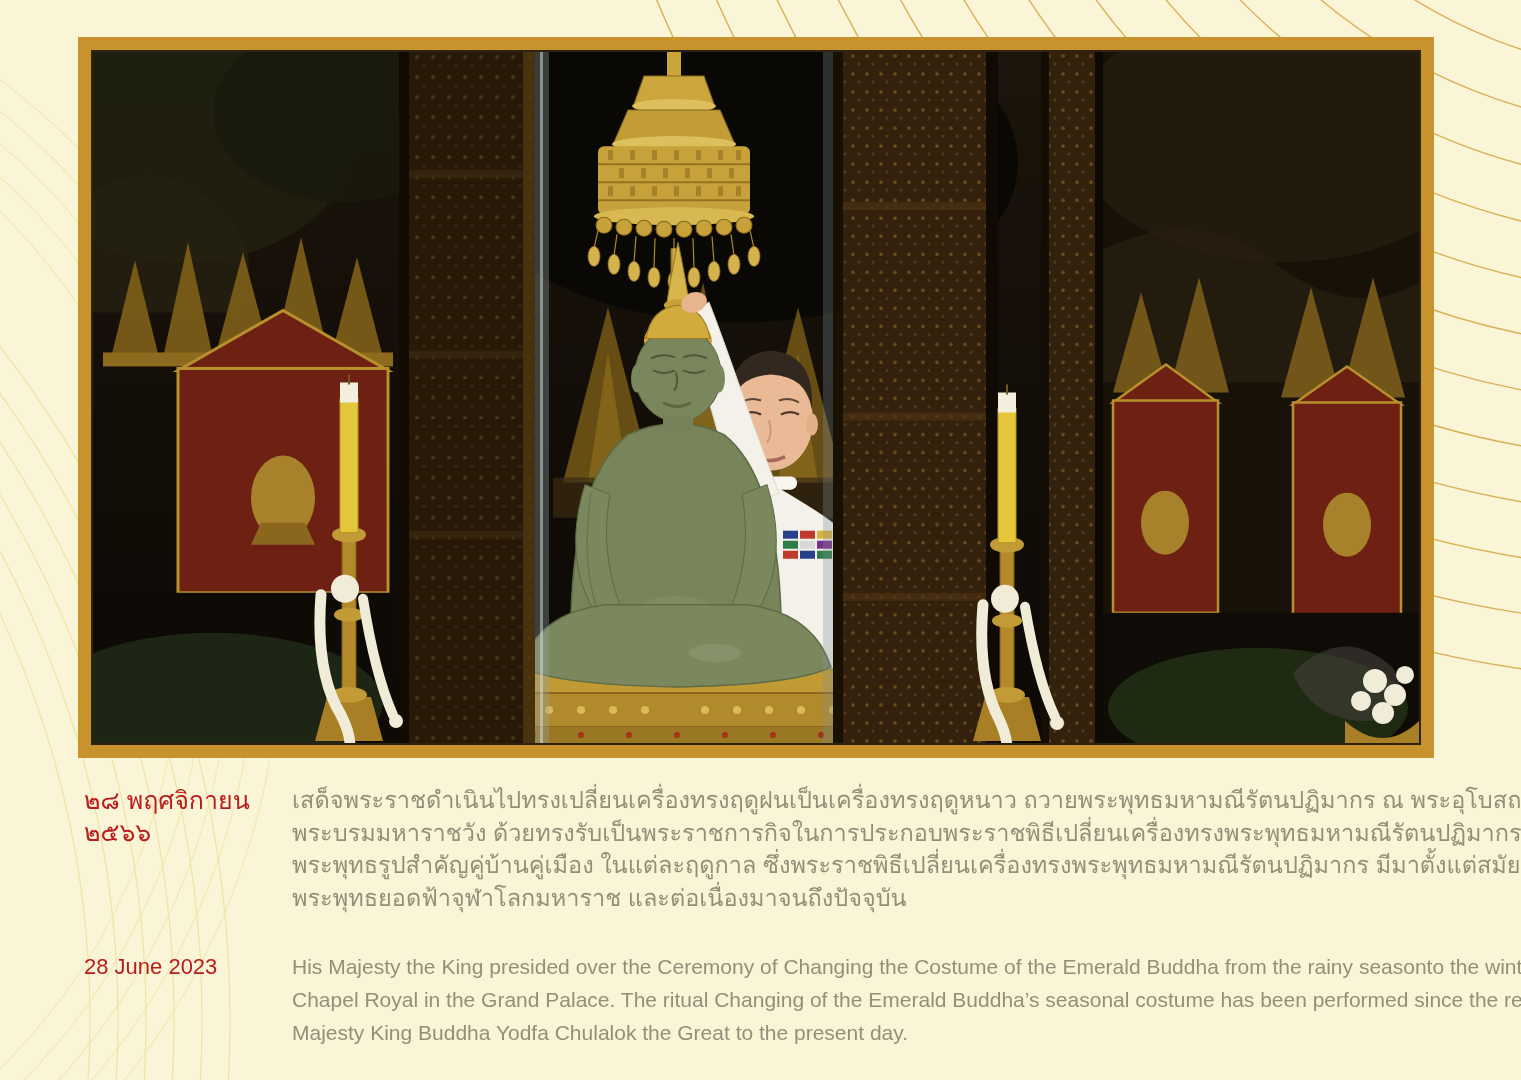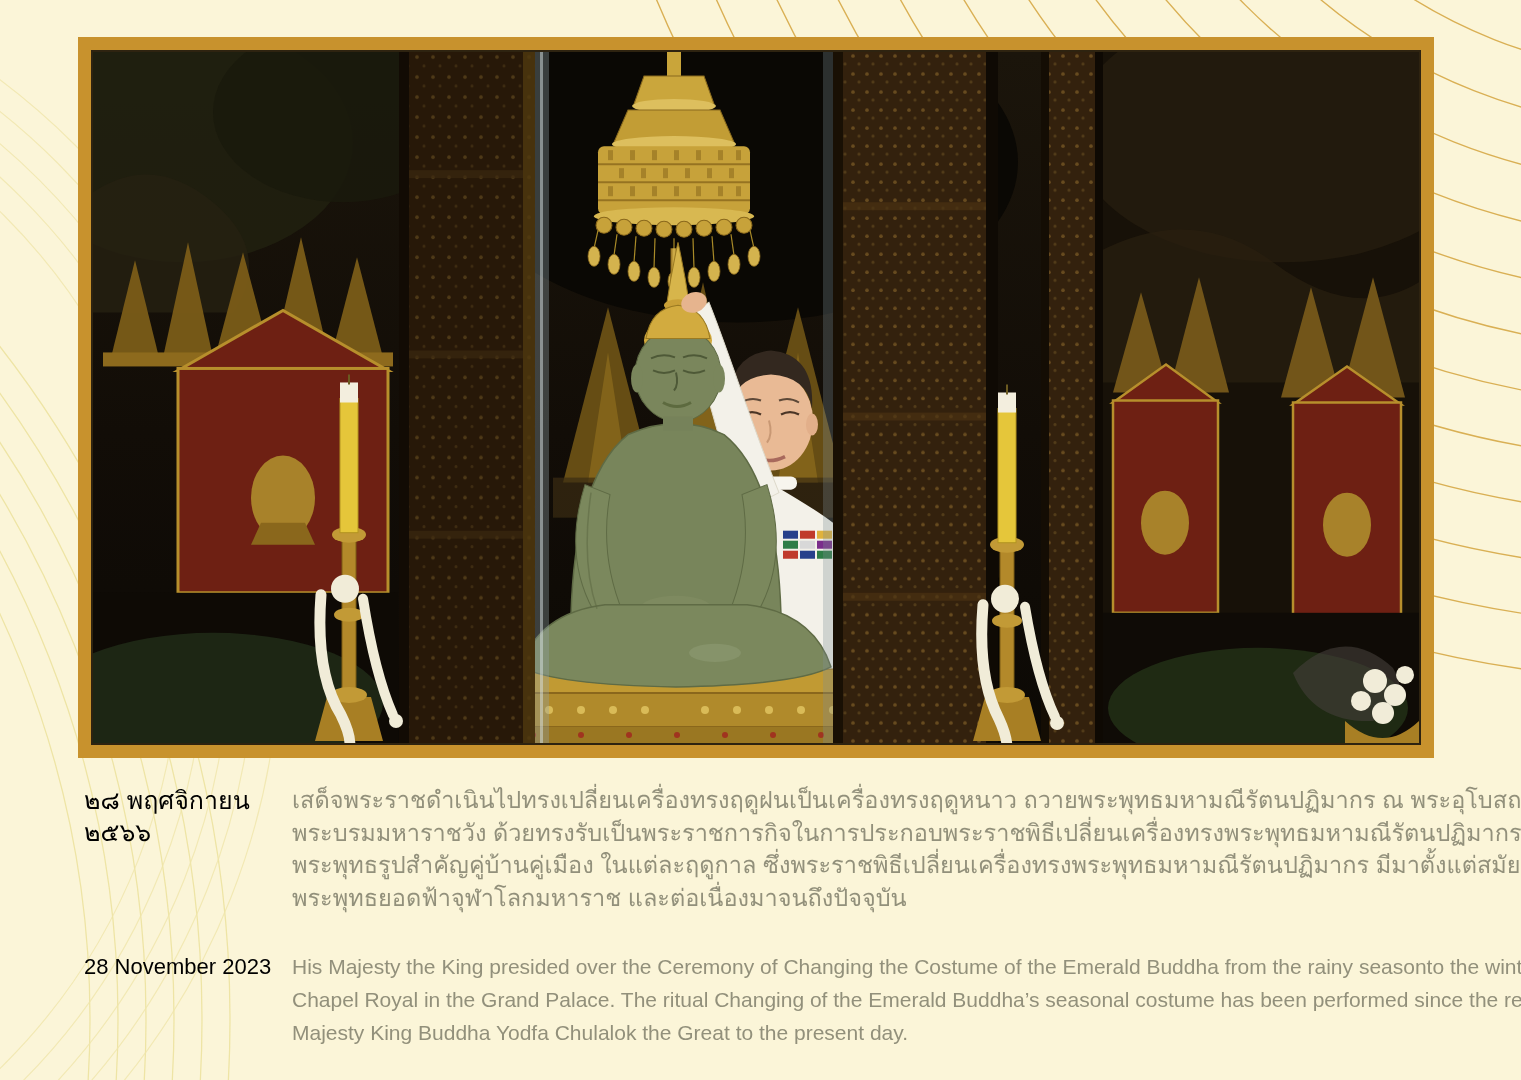--- a/index.html
+++ b/index.html
@@ -12,21 +12,21 @@
   .photo-frame{
     position:absolute;left:78px;top:37px;width:1356px;height:721px;
     margin:0;box-sizing:border-box;background:#C8922D;padding:13px;z-index:1;
   }
   .photo-wrap{
     width:100%;height:100%;box-sizing:border-box;border:2px solid #2E2310;background:#14100A;
   }
   .photo-wrap svg{display:block;width:100%;height:100%;}
   .captions{position:absolute;left:84px;top:784px;width:1352px;z-index:1;}
   .cap-row{display:flex;align-items:flex-start;}
-  .cap-date{flex:0 0 208px;color:#000000;}
+  .cap-date{flex:0 0 208px;color:#b91c1c;}
   .cap-date.thai{font-size:25px;line-height:32px;}
   .cap-date.en{font-size:22px;line-height:33px;}
   .cap-text{flex:1 1 auto;color:#92907B;}
   .cap-text.thai div{font-size:23.5px;line-height:32.5px;white-space:nowrap;}
   .cap-text.en div{font-size:21px;line-height:33px;white-space:nowrap;}
   .cap-row.en-row{margin-top:36px;}
 </style>
 </head>
 <body>
 
@@ -400,20 +400,20 @@
   <div class="cap-row">
     <div class="cap-date thai">๒๘ พฤศจิกายน ๒๕๖๖</div>
     <div class="cap-text thai">
       <div>เสด็จพระราชดำเนินไปทรงเปลี่ยนเครื่องทรงฤดูฝนเป็นเครื่องทรงฤดูหนาว ถวายพระพุทธมหามณีรัตนปฏิมากร ณ พระอุโบสถ วัดพระศรีรัตนศาสดาราม</div>
       <div>พระบรมมหาราชวัง  ด้วยทรงรับเป็นพระราชการกิจในการประกอบพระราชพิธีเปลี่ยนเครื่องทรงพระพุทธมหามณีรัตนปฏิมากร หรือ พระแก้วมรกต</div>
       <div>พระพุทธรูปสำคัญคู่บ้านคู่เมือง ในแต่ละฤดูกาล  ซึ่งพระราชพิธีเปลี่ยนเครื่องทรงพระพุทธมหามณีรัตนปฏิมากร มีมาตั้งแต่สมัยพระบาทสมเด็จ</div>
       <div>พระพุทธยอดฟ้าจุฬาโลกมหาราช และต่อเนื่องมาจนถึงปัจจุบัน</div>
     </div>
   </div>
   <div class="cap-row en-row">
-    <div class="cap-date en">28 November 2023</div>
+    <div class="cap-date en">28 June 2023</div>
     <div class="cap-text en">
       <div>His Majesty the King presided over the Ceremony of Changing the Costume of the Emerald Buddha from the rainy seasonto the winter at the</div>
       <div>Chapel Royal in the Grand Palace. The ritual Changing of the Emerald Buddha’s seasonal costume has been performed since the reign of His</div>
       <div>Majesty King Buddha Yodfa Chulalok the Great to the present day.</div>
     </div>
   </div>
 </section>
 
 </body></html>

